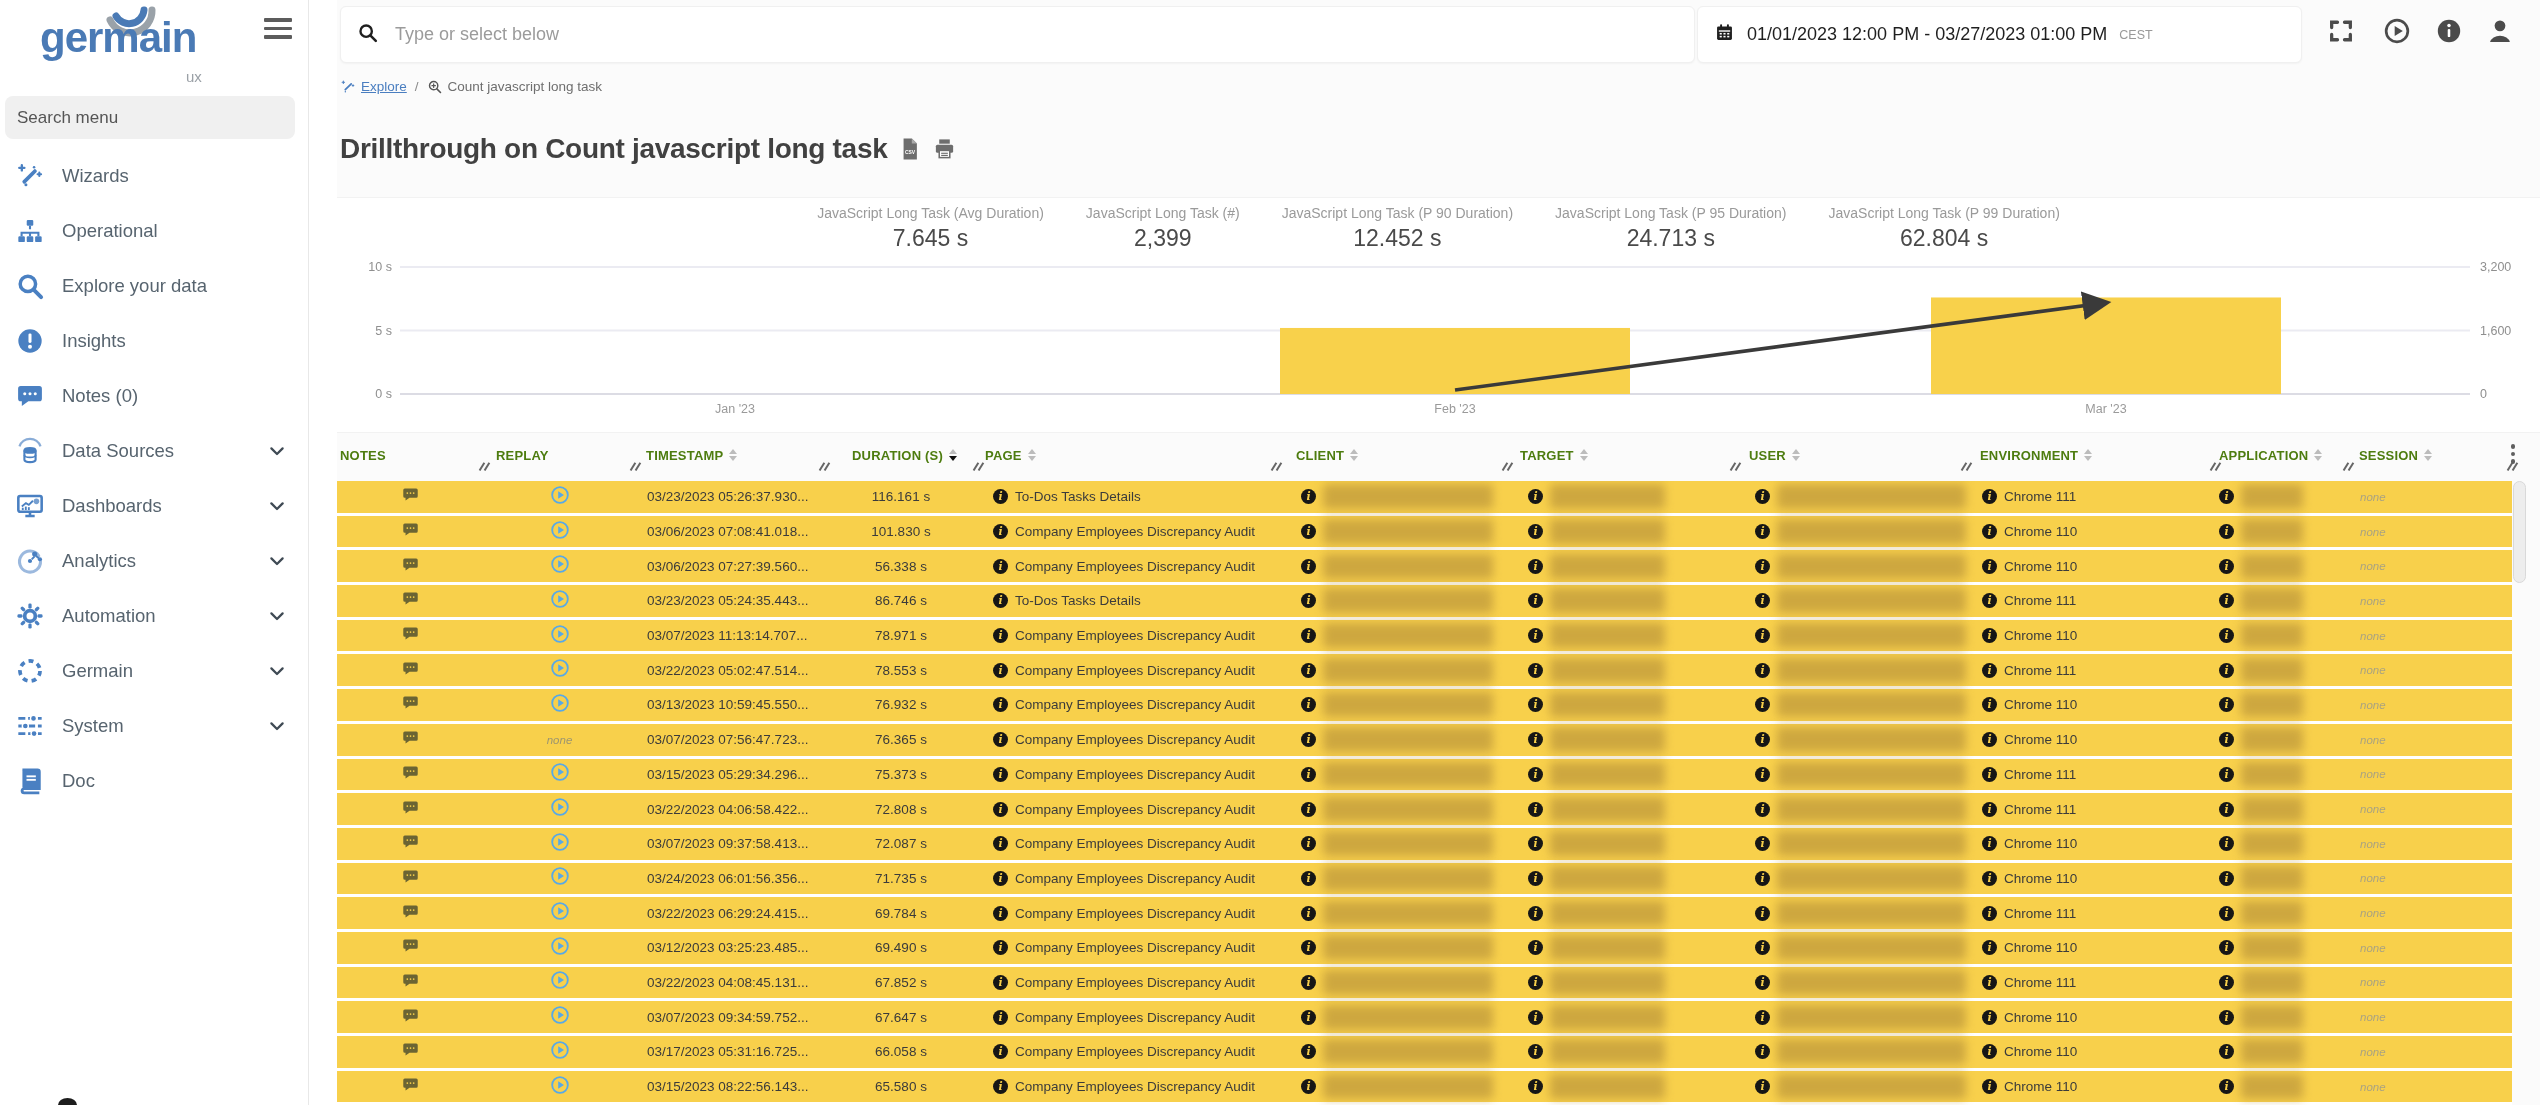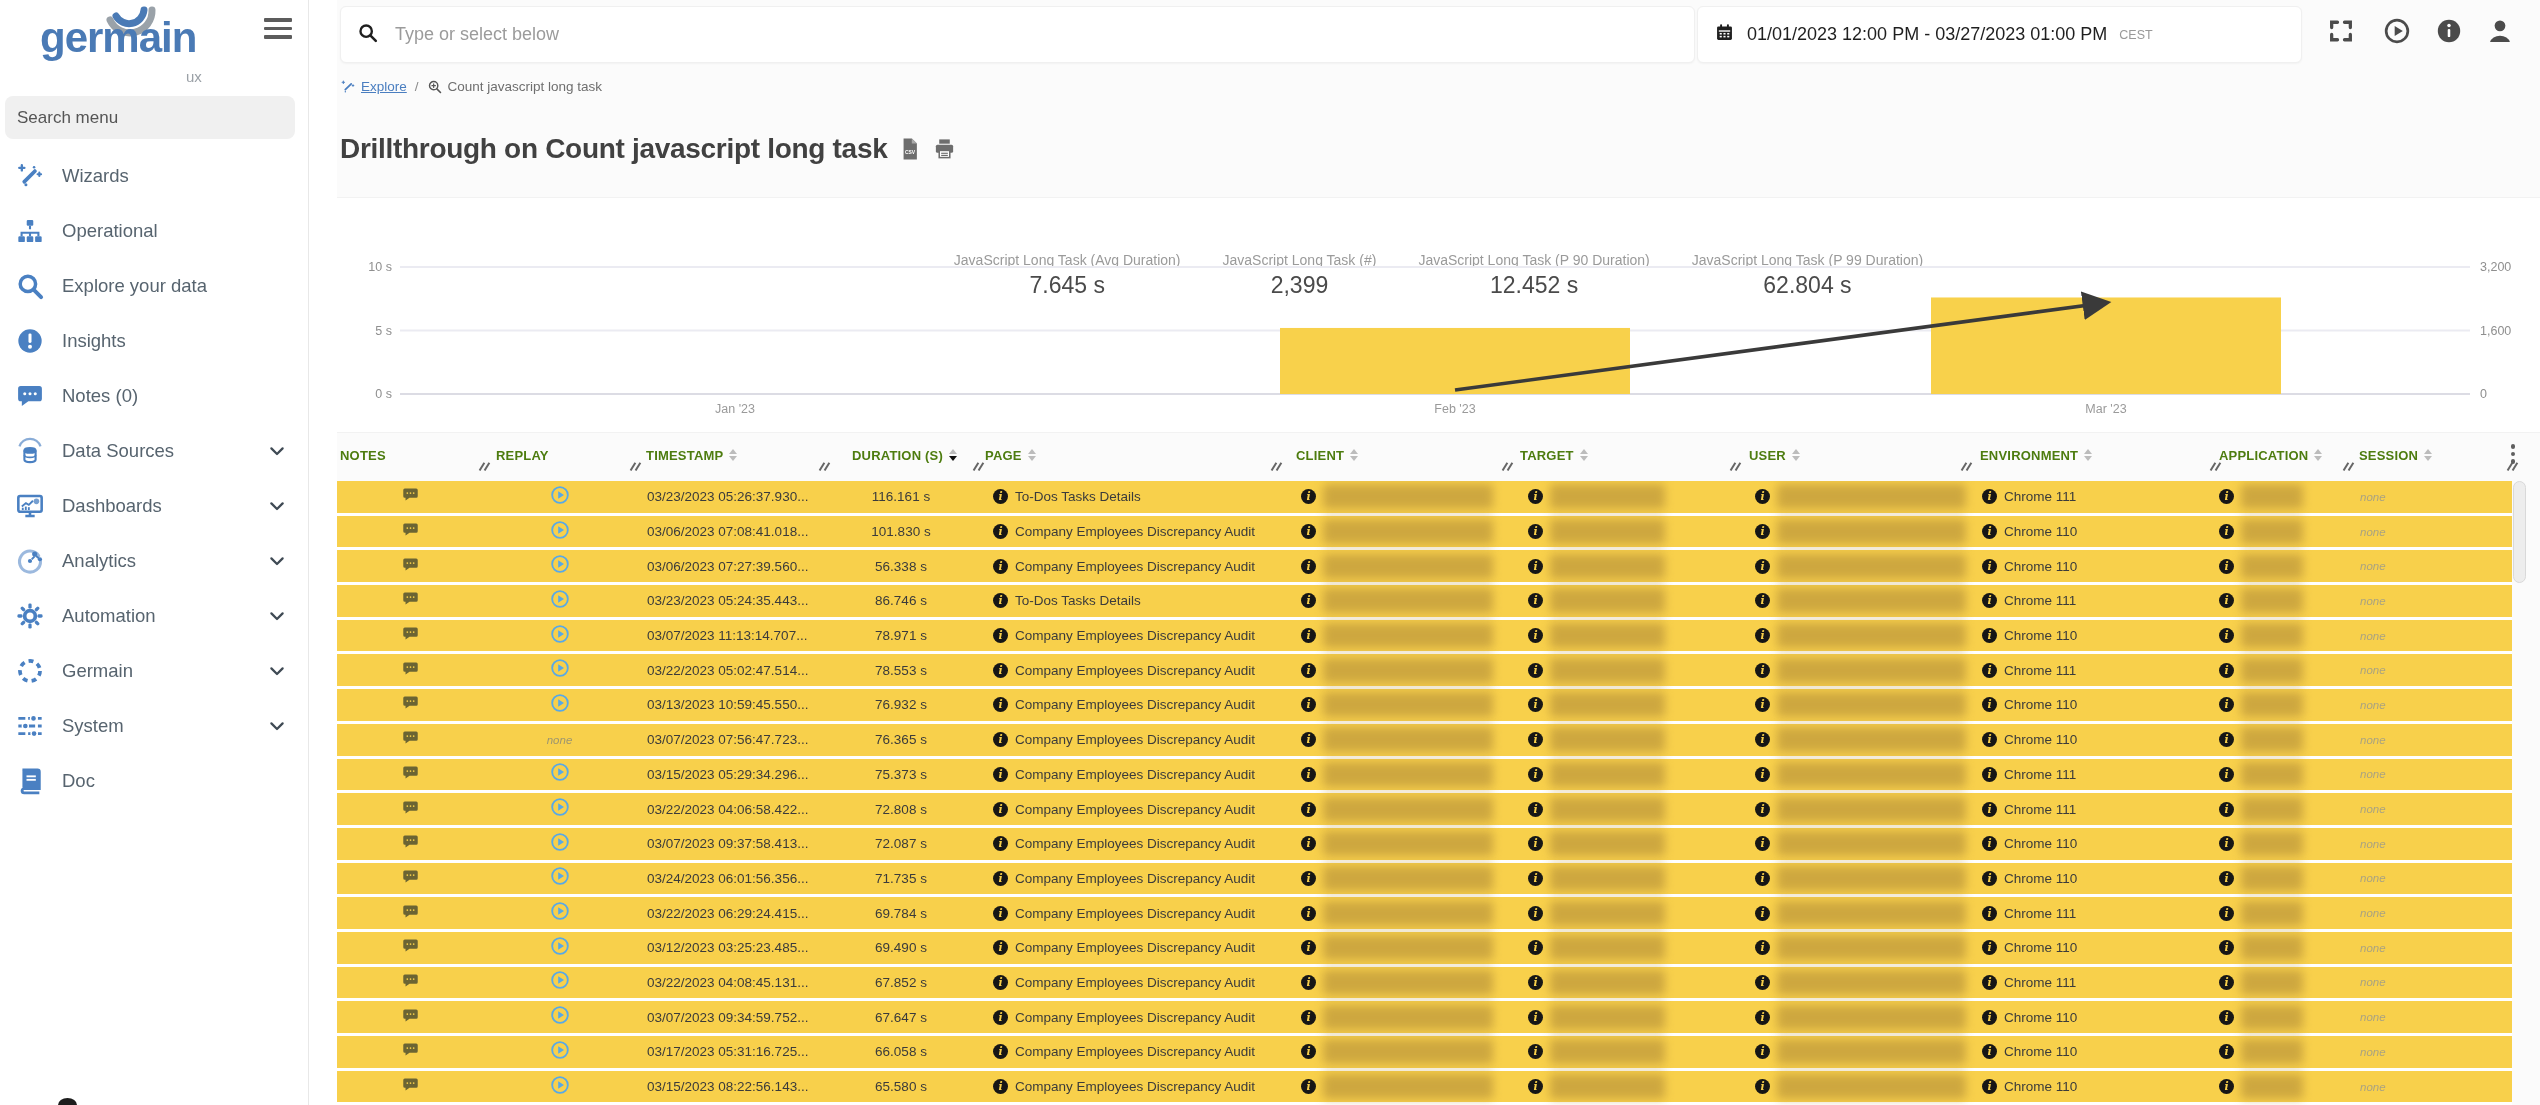--- a/index.html
+++ b/index.html
@@ -47,21 +47,21 @@
   #breadcrumb .zoomic{color:#555;margin-right:5px;}
 
   #page-title-row{position:absolute;left:3px;top:133px;display:flex;align-items:center;}
   #page-title{font-size:28px;font-weight:600;color:#414141;letter-spacing:-.3px;}
   .title-ic{margin-left:12px;color:#6d6d6d;cursor:pointer;width:22px;height:24px;}
 
   
   #chart-card{position:absolute;left:0;top:197px;width:2203px;height:236px;background:#fff;border-top:1px solid #f2f2f2;border-bottom:1px solid #f2f2f2;box-sizing:border-box;}
   #metrics{position:absolute;left:0;top:5px;width:2203px;display:flex;justify-content:center;gap:42px;}
   .metric{text-align:center;}
-  .metric .mlabel{font-size:14px;color:#9a9a9a;line-height:20px;margin-top:47px;}
+  .metric .mlabel{font-size:14px;color:#9a9a9a;line-height:20px;}
   .metric .mvalue{font-size:23px;color:#4a4a4a;line-height:30px;}
   #chart-svg{position:absolute;left:0;top:53px;}
 
   
   #thead{position:absolute;left:0;top:440px;width:2175px;height:41px;display:flex;}
   .th{box-sizing:border-box;padding-top:8px;display:flex;align-items:flex-start;font-size:13px;font-weight:700;color:#4d7c0f;letter-spacing:.2px;cursor:pointer;}
   .sort{display:inline-flex;flex-direction:column;margin-left:6px;margin-top:1px;gap:2px;}
   .sort .up{width:0;height:0;border-left:4.5px solid transparent;border-right:4.5px solid transparent;border-bottom:5.5px solid #bcbcbc;}
   .sort .dn{width:0;height:0;border-left:4.5px solid transparent;border-right:4.5px solid transparent;border-top:5.5px solid #bcbcbc;}
   .sort.desc .dn{border-top-color:#111;}
@@ -386,20 +386,24 @@
           </div>
           <div class="metric">
             <div class="mlabel">JavaScript Long Task (#)</div>
             <div class="mvalue">2,399</div>
           </div>
           <div class="metric">
             <div class="mlabel">JavaScript Long Task (P 90 Duration)</div>
             <div class="mvalue">12.452 s</div>
           </div>
           <div class="metric">
+            <div class="mlabel">JavaScript Long Task (P 95 Duration)</div>
+            <div class="mvalue">24.713 s</div>
+          </div>
+          <div class="metric">
             <div class="mlabel">JavaScript Long Task (P 99 Duration)</div>
             <div class="mvalue">62.804 s</div>
           </div>
         </div>
       <svg id="chart-svg" width="2203" height="180" viewBox="0 0 2203 180">
           <defs>
             <marker id="arr" markerWidth="9" markerHeight="9" refX="6.5" refY="4" orient="auto">
               <path d="M0 0 L8 4 L0 8 z" fill="#3a3a3a"></path>
             </marker>
           </defs>

